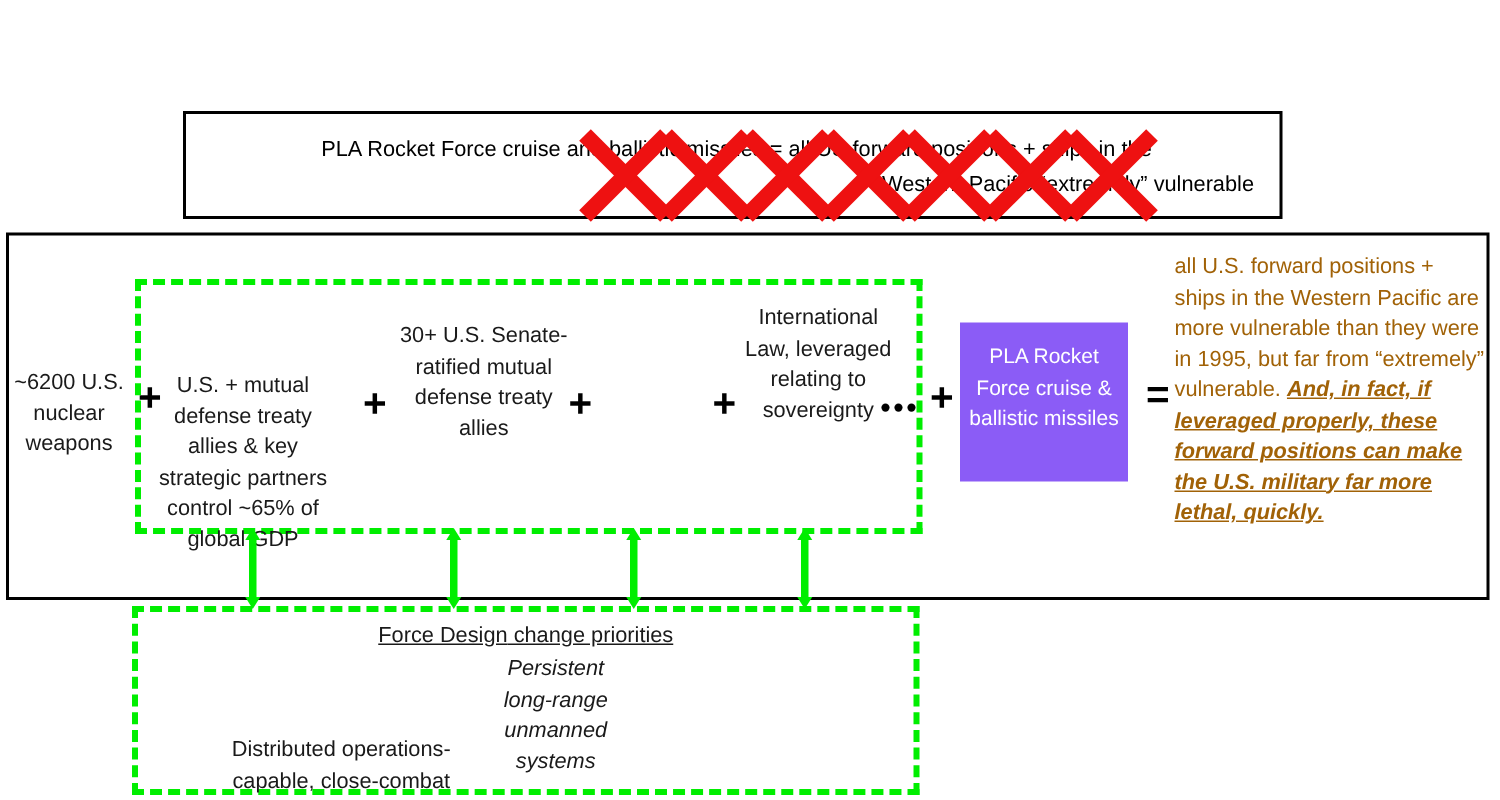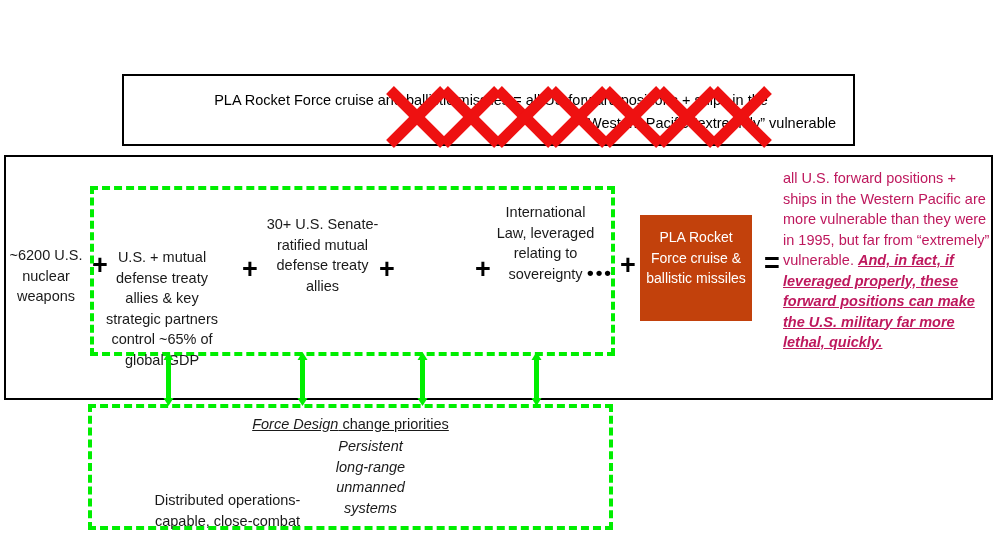--- a/index.html
+++ b/index.html
@@ -110,21 +110,21 @@
     color: #000000;
   }
 
   
   #red-box {
     position: absolute;
     left: 640px;
     top: 215px;
     width: 112px;
     height: 106px;
-    background: #c2410c;
+    background: #8b5cf6;
     color: #ffffff;
     box-sizing: border-box;
   }
   #red-box-text {
     position: absolute;
     left: 4px;
     top: 12px;
     width: 104px;
     text-align: center;
     font-size: 14px;
@@ -133,21 +133,21 @@
   }
 
   
   #conclusion {
     position: absolute;
     left: 783px;
     top: 168px;
     width: 208px;
     font-size: 14.5px;
     line-height: 20.5px;
-    color: #be185d;
+    color: #a16207;
   }
   #conclusion .emph {
     font-weight: bold;
     font-style: italic;
     text-decoration: underline;
   }
 
   
   .arrow {
     position: absolute;
@@ -168,21 +168,20 @@
     position: absolute;
     left: 0;
     top: 6px;
     width: 517px;
     text-align: center;
     font-size: 14.5px;
     line-height: 20px;
     color: #1a1a1a;
   }
   #priorities-title .ital {
-    font-style: italic;
   }
   #priorities-title .und {
     text-decoration: underline;
   }
   .priority {
     position: absolute;
     text-align: center;
     font-size: 14.5px;
     line-height: 20.5px;
     color: #1a1a1a;

